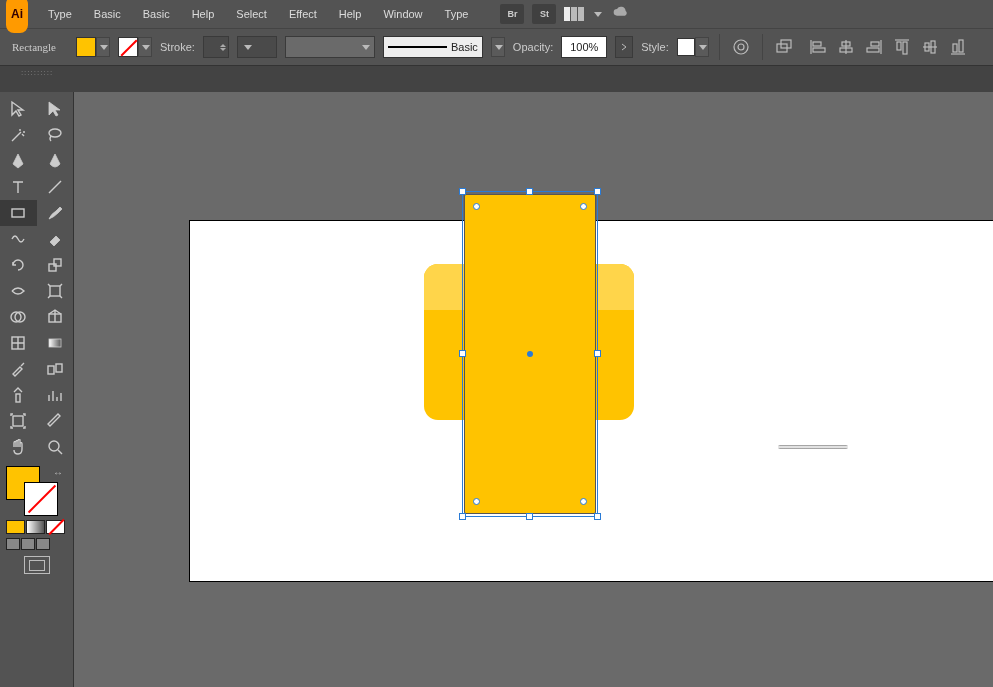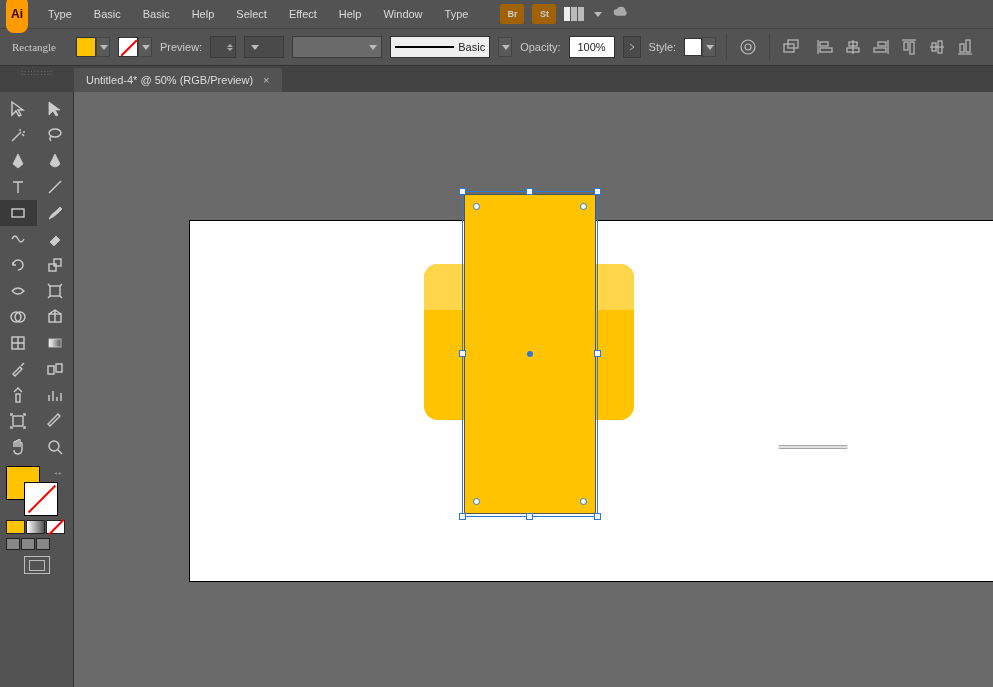--- a/index.html
+++ b/index.html
@@ -3,21 +3,21 @@
 <meta charset="utf-8">
 <style>
 * { box-sizing: border-box; margin: 0; padding: 0; user-select: none; }
 body { width: 993px; height: 687px; background: #535353; font-family: "Segoe UI", Tahoma, sans-serif; font-size: 11px; color: #d8d8d8; overflow: hidden; }
 
 
 .menubar { height: 28px; background: #535353; display: flex; align-items: center; padding: 0 6px; gap: 2px; }
 .ai-logo { width: 22px; height: 37px; background: #ff9a00; color: #330000; font-weight: bold; font-size: 12px; display: flex; align-items: center; justify-content: center; border-radius: 8px; margin-right: 8px; }
 .menu-item { padding: 4px 10px; cursor: pointer; color: #dcdcdc; }
 .menubar-right { display: flex; align-items: center; gap: 8px; margin-left: 20px; }
-.menubar-right .app-btn { width: 24px; height: 20px; background: #a16207; color: #ccc; font-size: 9px; font-weight: bold; display: flex; align-items: center; justify-content: center; border-radius: 2px; }
+.menubar-right .app-btn { width: 24px; height: 20px; background: #404040; color: #ccc; font-size: 9px; font-weight: bold; display: flex; align-items: center; justify-content: center; border-radius: 2px; }
 .menubar-right .layout-btn { display: flex; gap: 1px; align-items: center; }
 .menubar-right .layout-btn span { width: 6px; height: 14px; background: #bbb; }
 .menubar-right .layout-btn span:first-child { background: #eee; }
 .chevron-small { width: 0; height: 0; border-left: 4px solid transparent; border-right: 4px solid transparent; border-top: 5px solid #bbb; margin-left: 2px; }
 .cloud-icon svg { width: 22px; height: 16px; fill: #aaa; }
 
 
 .controlbar { height: 38px; background: #535353; border-top: 1px solid #444; border-bottom: 1px solid #333; display: flex; align-items: center; padding: 0 8px; gap: 8px; }
 .obj-label { width: 60px; color: #ccc; padding-left:4px;font-family:Liberation Serif, serif; }
 .swatch-combo { display: flex; align-items: center; }
@@ -128,21 +128,21 @@
     <div class="chev-btn">
         <div class="chevron-small"></div>
       </div>
   </div>
   <div class="swatch-combo">
     <div class="swatch nostroke"></div>
     <div class="chev-btn">
         <div class="chevron-small"></div>
       </div>
   </div>
-  <div class="ctl-label">Preview:</div>
+  <div class="ctl-label">Stroke:</div>
   <div class="stroke-weight">
       <div class="ud-arrows">
         <span class="up"></span>
         <span class="dn"></span>
       </div>
     </div>
   <div class="dropdown dd-w40">
       <div class="chevron-small"></div>
     </div>
   <div class="dropdown dd-w90">
@@ -227,24 +227,20 @@
           <rect x="10" y="2" width="4" height="12"></rect>
         </svg>
       </div>
   </div>
 </div>
 
 <div class="tabbar">
   <div class="side-toggle">
       <span class="dots">::::::::::</span>
     </div>
-  <div class="tab">
-    <span>Untitled-4* @ 50% (RGB/Preview)</span>
-    <span class="close-x">×</span>
-  </div>
 </div>
 
 <div class="workarea">
 
   <div class="toolbox">
     <div class="tool-grid">
       <div class="tool nofill">
           <svg viewBox="0 0 18 18">
             <path d="M3 2 L3 15 L7 11 L10 16 L12 15 L9 10 L14 10 Z"></path>
           </svg>

